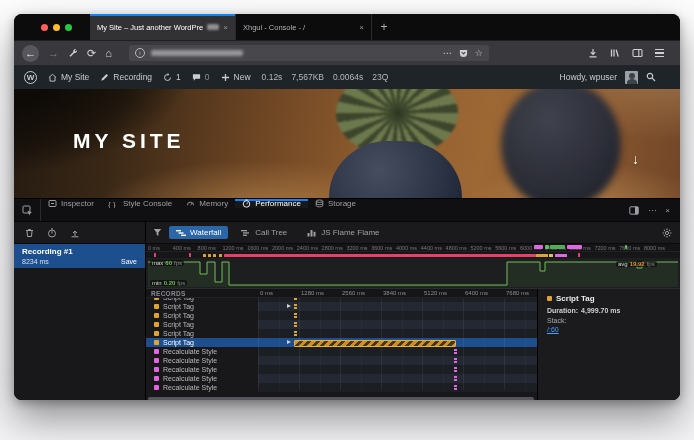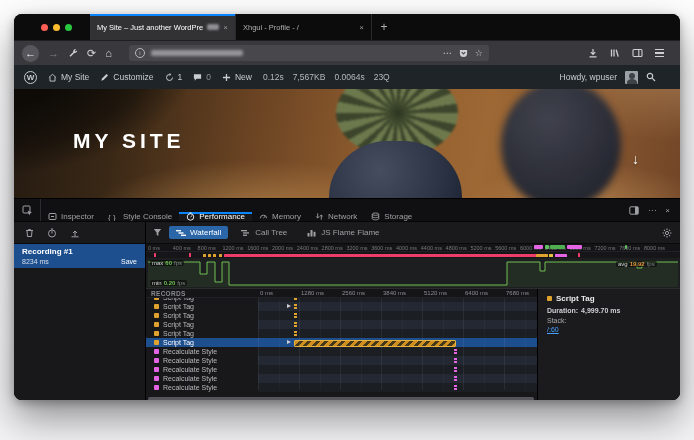--- a/index.html
+++ b/index.html
@@ -134,21 +134,21 @@
         <span class="light yellow"></span>
         <span class="light green"></span>
       </div>
       <div class="tabs-strip" id="tab-strip">
           <div class="btab active">
             <span class="tab-title">My Site – Just another WordPress s</span>
             <span class="redact"></span>
             <span class="tab-close">×</span>
           </div>
           <div class="btab">
-            <span class="tab-title">Xhgui - Profile - /</span>
+            <span class="tab-title">Xhgui - Console - /</span>
             <span class="tab-close">×</span>
           </div>
         </div>
       <div class="newtab">+</div>
     </div>
 
     <div class="navbar">
       <span class="nicon backbtn">←</span>
       <span class="nicon dim">→</span>
       <span class="nicon icon">
@@ -210,21 +210,21 @@
             </svg>
           </span>
         <span>My Site</span>
       </span>
       <span class="ab-item">
         <span class="icon">
             <svg width="9" height="9" viewBox="0 0 10 10">
               <path d="M1.5 8.5l.7-2.4 5-5 1.7 1.7-5 5z" fill="#c8cdd1"></path>
             </svg>
           </span>
-        <span>Customize</span>
+        <span>Recording</span>
       </span>
       <span class="ab-item">
         <span class="icon">
             <svg width="9" height="9" viewBox="0 0 10 10">
               <path d="M8.3 5A3.3 3.3 0 1 1 5 1.7" stroke="#c8cdd1" stroke-width="1.1" fill="none"></path>
               <path d="M5 0l2 1.7L5 3.4z" fill="#c8cdd1"></path>
             </svg>
           </span>
         <span>1</span>
       </span>
@@ -275,64 +275,55 @@
     </div>
 
     <div class="devtools">
       <div class="dt-tabs">
         <span class="pick icon">
           <svg width="11" height="11" viewBox="0 0 11 11">
               <rect x="1" y="1" width="7" height="7" rx="1" fill="none" stroke="#9fa0a4" stroke-width="1"></rect>
               <path d="M5.5 5.5L10 7.8 8 8.4l-.6 2z" fill="#9fa0a4"></path>
             </svg>
         </span>
-        <div id="dt-tabs" style="display:flex;align-items:flex-end;">
+        <div id="dt-tabs" style="display:flex;align-items:flex-start;">
             <div class="dtab">
               <span class="icon">
                 <svg width="9" height="9" viewBox="0 0 9 9">
                   <rect x="1" y="1.5" width="7" height="6" rx="1" fill="none" stroke="currentColor" stroke-width="1"></rect>
                   <path d="M3 4.5h3" stroke="currentColor" stroke-width="1"></path>
                 </svg>
               </span>
               <span>Inspector</span>
             </div>
             <div class="dtab">
               <span class="icon">
                 <svg width="11" height="9" viewBox="0 0 11 9">
                   <text x="0" y="7.5" font-size="8" fill="currentColor" font-family="Liberation Sans,sans-serif">{ }</text>
                 </svg>
               </span>
               <span>Style Console</span>
             </div>
+            <div class="dtab">
+              <span class="icon">
+                <svg width="9" height="9" viewBox="0 0 10 10">
+                  <path d="M1.5 7a3.5 3.5 0 0 1 7 0" fill="none" stroke="currentColor" stroke-width="1"></path>
+                  <path d="M5 7L6.8 4.6" stroke="currentColor" stroke-width="1"></path>
+                </svg>
+              </span>
+              <span>Memory</span>
+            </div>
             <div class="dtab active">
               <span class="icon">
                 <svg width="9" height="9" viewBox="0 0 10 10">
                   <circle cx="5" cy="5.5" r="3.6" fill="none" stroke="currentColor" stroke-width="1"></circle>
                   <path d="M5 5.5L7 3.8M4 1h2" stroke="currentColor" stroke-width="1"></path>
                 </svg>
               </span>
               <span>Performance</span>
-            </div>
-            <div class="dtab">
-              <span class="icon">
-                <svg width="9" height="9" viewBox="0 0 10 10">
-                  <path d="M1.5 7a3.5 3.5 0 0 1 7 0" fill="none" stroke="currentColor" stroke-width="1"></path>
-                  <path d="M5 7L6.8 4.6" stroke="currentColor" stroke-width="1"></path>
-                </svg>
-              </span>
-              <span>Memory</span>
-            </div>
-            <div class="dtab">
-              <span class="icon">
-                <svg width="9" height="9" viewBox="0 0 10 10">
-                  <path d="M3 1.5v5M1.5 5L3 6.8 4.5 5" stroke="currentColor" stroke-width="1" fill="none"></path>
-                  <path d="M7 8.5v-5M5.5 5L7 3.2 8.5 5" stroke="currentColor" stroke-width="1" fill="none"></path>
-                </svg>
-              </span>
-              <span>Network</span>
             </div>
             <div class="dtab">
               <span class="icon">
                 <svg width="9" height="9" viewBox="0 0 10 10">
                   <ellipse cx="5" cy="2.4" rx="3.6" ry="1.3" fill="none" stroke="currentColor" stroke-width="1"></ellipse>
                   <path d="M1.4 2.4v5c0 .7 1.6 1.3 3.6 1.3s3.6-.6 3.6-1.3v-5M1.4 5c0 .7 1.6 1.3 3.6 1.3S8.6 5.7 8.6 5" fill="none" stroke="currentColor" stroke-width="1"></path>
                 </svg>
               </span>
               <span>Storage</span>
             </div>

